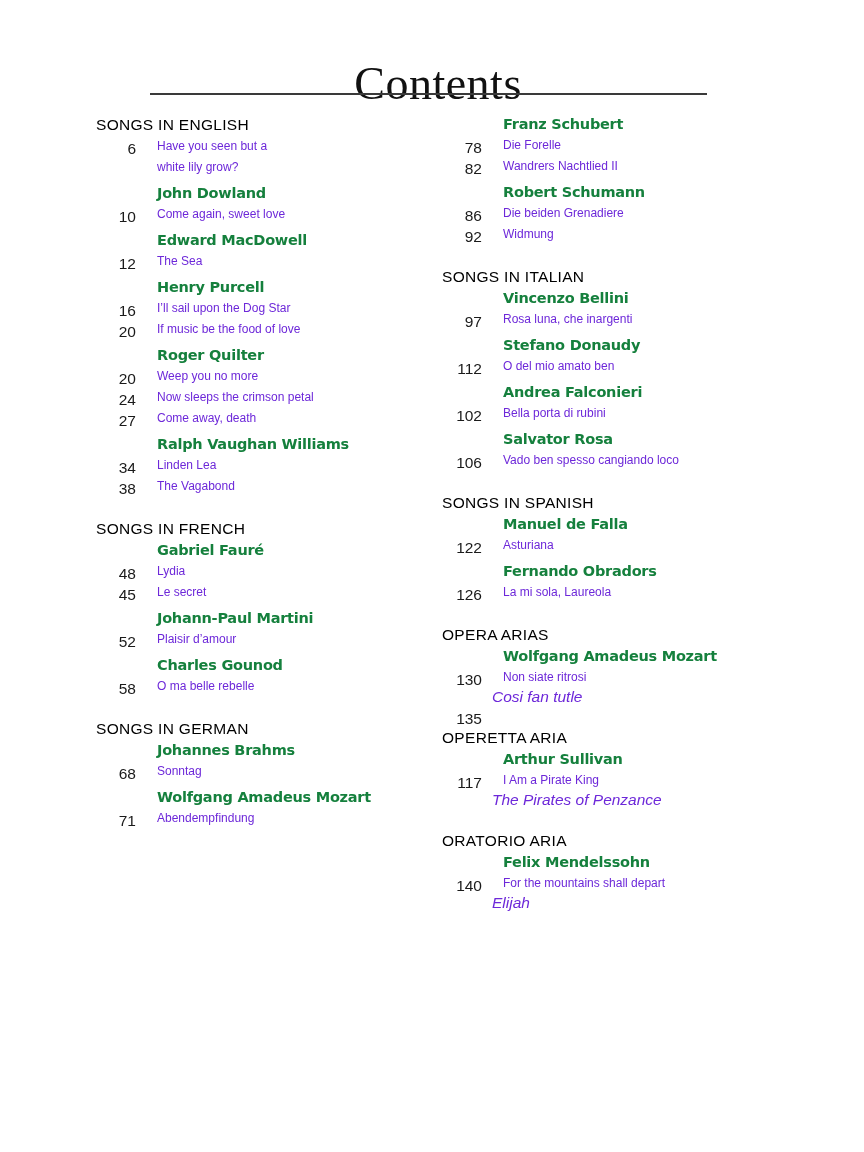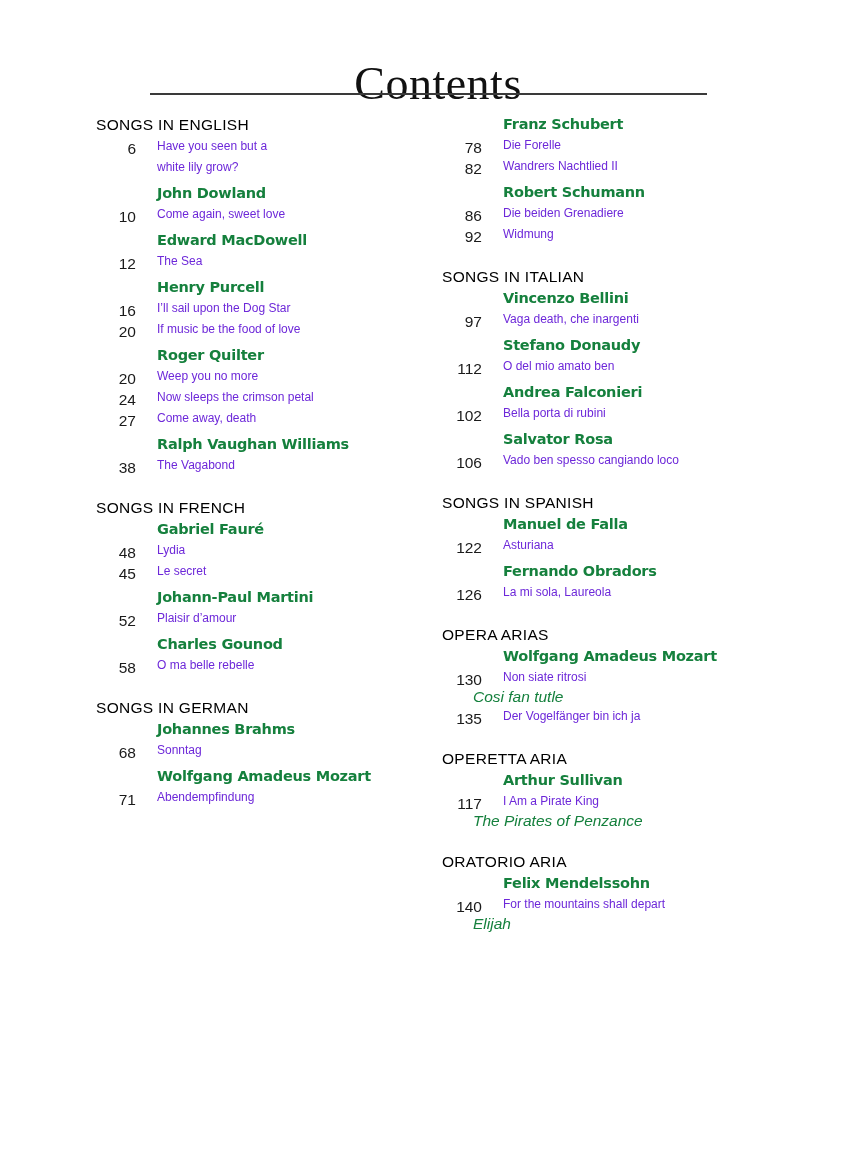--- a/index.html
+++ b/index.html
@@ -102,26 +102,26 @@
   }
   .entry-text {
     margin-left: 61px;
     font-family: "Liberation Sans", sans-serif;
     font-size: 12px;
     font-weight: 400;
     color: #6d28d9;
     white-space: pre-line;
   }
   .entry-source {
-    margin-left: 31px;
+    margin-left: 50px;
     font-family: "Liberation Sans", sans-serif;
     font-size: 15.5px;
     font-style: italic;
     font-weight: 400;
-    color: #15803d;
+    color: #6d28d9;
     white-space: nowrap;
   }
 
   
   .section-block { margin-bottom: 21px; }
 </style>
 </head>
 <body>
 
 <h1 class="page-title">Contents</h1>
@@ -174,20 +174,24 @@
             <div class="entry-text">Now sleeps the crimson petal</div>
           </div>
           <div class="entry">
             <span class="entry-num">27</span>
             <div class="entry-text">Come away, death</div>
           </div>
         </div>
         <div class="composer-group">
           <div class="composer-name">Ralph Vaughan Williams</div>
           <div class="entry">
+            <span class="entry-num">34</span>
+            <div class="entry-text">Linden Lea</div>
+          </div>
+          <div class="entry">
             <span class="entry-num">38</span>
             <div class="entry-text">The Vagabond</div>
           </div>
         </div>
       </div>
       <div class="section-block">
         <div class="section-heading">SONGS IN FRENCH</div>
         <div class="composer-group">
           <div class="composer-name">Gabriel Fauré</div>
           <div class="entry">
@@ -256,21 +260,21 @@
             <div class="entry-text">Widmung</div>
           </div>
         </div>
       </div>
       <div class="section-block">
         <div class="section-heading">SONGS IN ITALIAN</div>
         <div class="composer-group">
           <div class="composer-name">Vincenzo Bellini</div>
           <div class="entry">
             <span class="entry-num">97</span>
-            <div class="entry-text">Vaga death, che inargenti</div>
+            <div class="entry-text">Rosa luna, che inargenti</div>
           </div>
         </div>
         <div class="composer-group">
           <div class="composer-name">Stefano Donaudy</div>
           <div class="entry">
             <span class="entry-num">112</span>
             <div class="entry-text">O del mio amato ben</div>
           </div>
         </div>
         <div class="composer-group">
@@ -309,21 +313,20 @@
         <div class="section-heading">OPERA ARIAS</div>
         <div class="composer-group">
           <div class="composer-name">Wolfgang Amadeus Mozart</div>
           <div class="entry">
             <span class="entry-num">130</span>
             <div class="entry-text">Non siate ritrosi</div>
           </div>
           <div class="entry-source">Cosi fan tutle</div>
           <div class="entry">
             <span class="entry-num">135</span>
-            <div class="entry-text">Der Vogelfänger bin ich ja</div>
           </div>
         </div>
       </div>
       <div class="section-block">
         <div class="section-heading">OPERETTA ARIA</div>
         <div class="composer-group">
           <div class="composer-name">Arthur Sullivan</div>
           <div class="entry">
             <span class="entry-num">117</span>
             <div class="entry-text">I Am a Pirate King</div>

